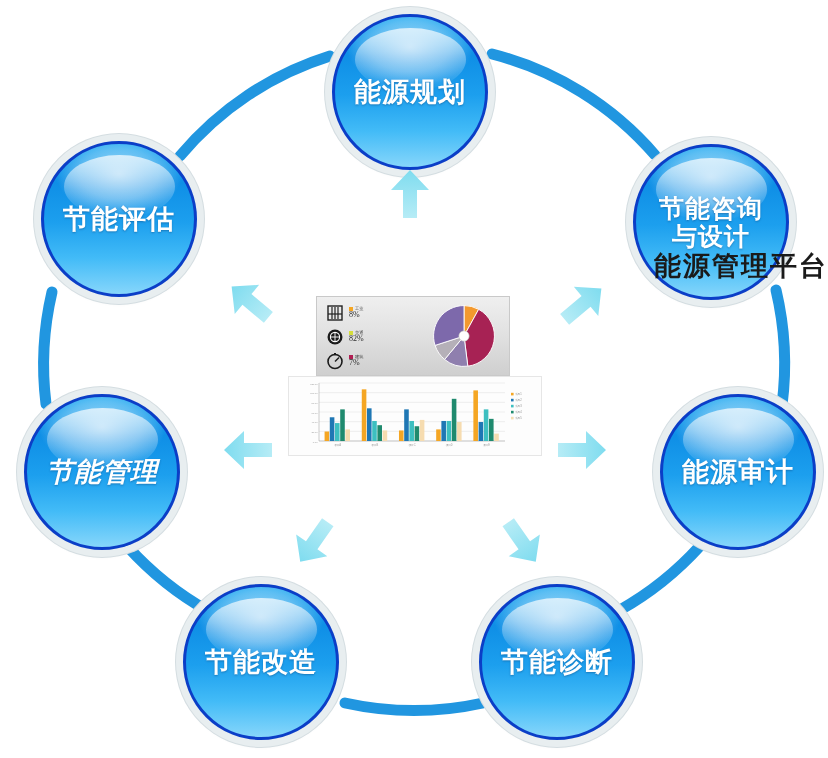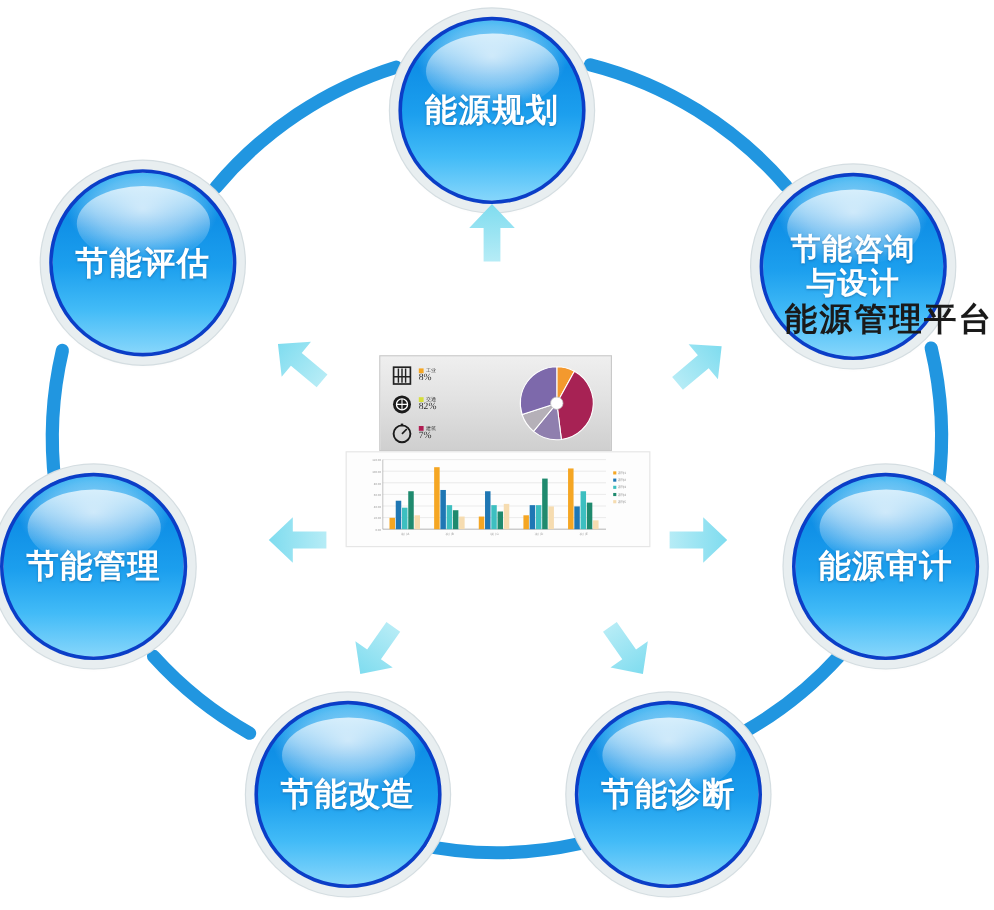--- a/index.html
+++ b/index.html
@@ -134,27 +134,27 @@
         <div class="label" style="font-size: 27px;">
           <div>能源审计</div>
         </div>
       </div>
       <div class="node" style="left: 479px; top: 584px; width: 156px; height: 156px;">
         <div class="gloss"></div>
         <div class="label" style="font-size: 27px;">
           <div>节能诊断</div>
         </div>
       </div>
-      <div class="node" style="left: 212px; top: 584px; width: 156px; height: 156px; font-family: Liberation Serif, serif;">
+      <div class="node" style="left: 183px; top: 584px; width: 156px; height: 156px; font-family: Liberation Serif, serif;">
         <div class="gloss"></div>
         <div class="label" style="font-size: 27px;">
           <div>节能改造</div>
         </div>
       </div>
-      <div class="node" style="left: 0; top: 394px; width: 156px; height: 156px;">
+      <div class="node" style="left: 24px; top: 394px; width: 156px; height: 156px; font-style: italic;">
         <div class="gloss"></div>
         <div class="label" style="font-size: 27px;">
           <div>节能管理</div>
         </div>
       </div>
       <div class="node" style="left: 41px; top: 141px; width: 156px; height: 156px;">
         <div class="gloss"></div>
         <div class="label" style="font-size: 27px;">
           <div>节能评估</div>
         </div>

